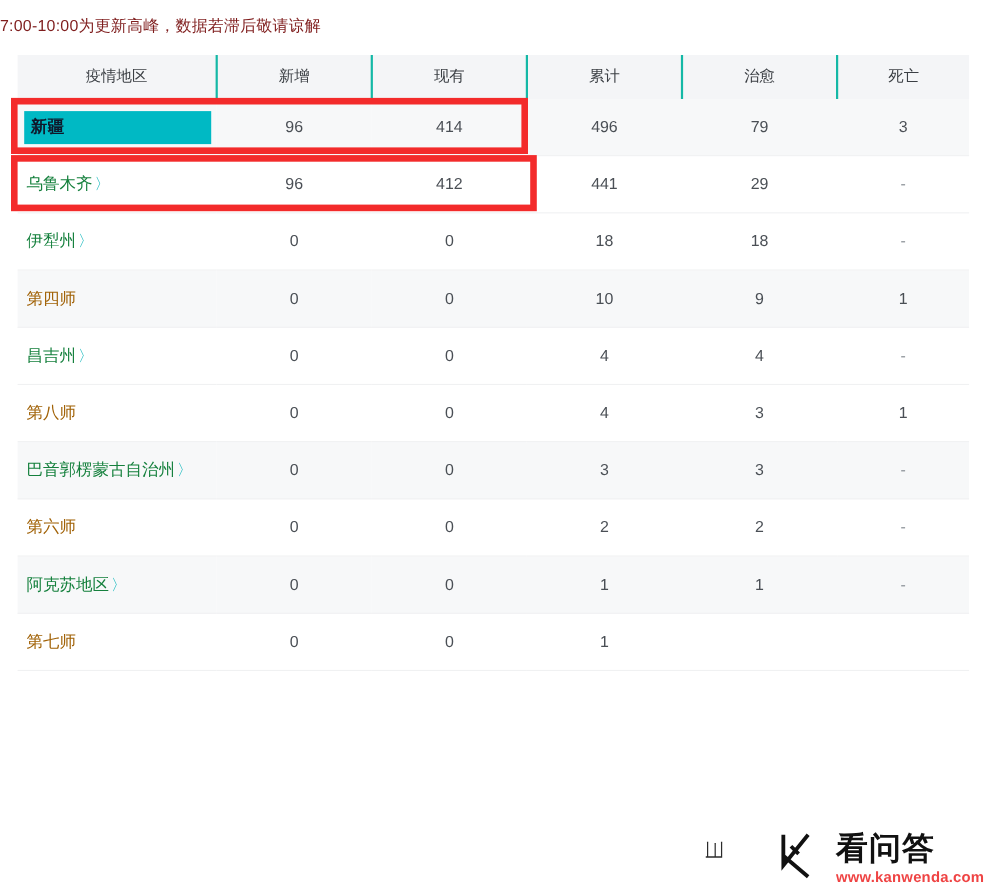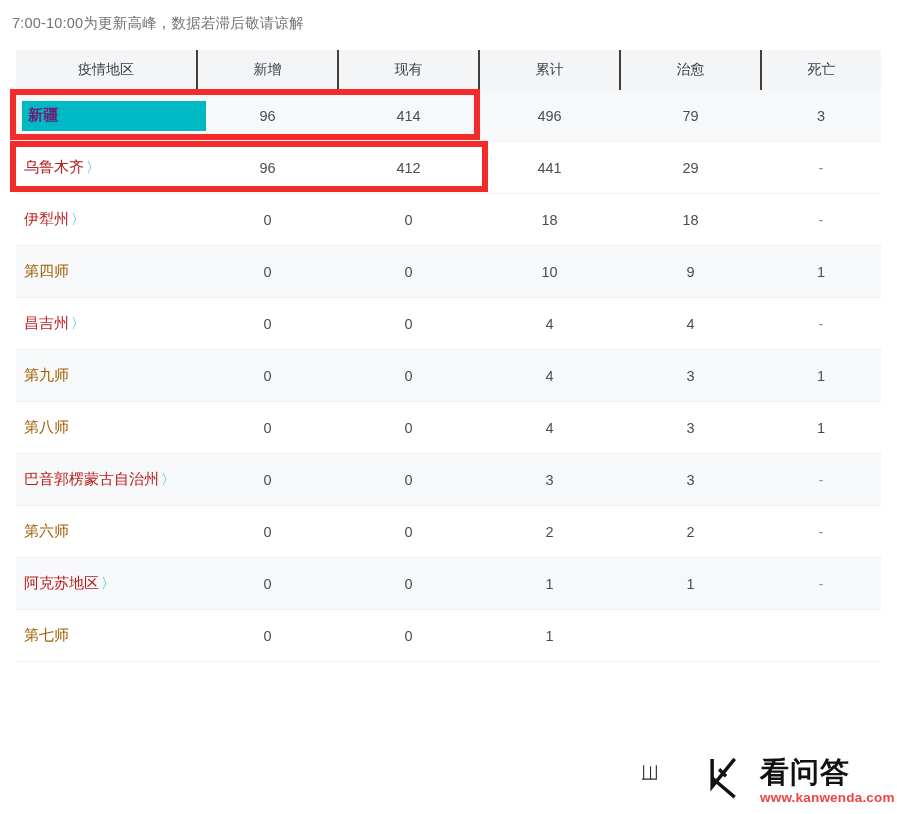--- a/index.html
+++ b/index.html
@@ -12,24 +12,24 @@
     height: 814px;
     font-family: "Liberation Sans", "DejaVu Sans", sans-serif;
     overflow: hidden;
     position: relative;
     color: #333;
   }
 
   
   .notice {
     position: absolute;
-    left: 12px;
+    left: 0;
     top: 14px;
     font-size: 14.5px;
-    color: #737373;
+    color: #7f1d1d;
     letter-spacing: .2px;
     white-space: nowrap;
     text-align: center;
   }
 
   
   .table-wrap {
     position: absolute;
     left: 16px;
     top: 50px;
@@ -47,21 +47,21 @@
   table.data col.c4 { width: 141px; }
   table.data col.c5 { width: 120px; }
 
   thead th {
     background: #f4f5f7;
     height: 40px;
     font-size: 14px;
     font-weight: normal;
     color: #3b3f44;
     text-align: center;
-    border-right: 2px solid #404040;
+    border-right: 2px solid #14b8a6;
     padding: 0;
   }
   thead th:last-child { border-right: none; }
 
   tbody td {
     height: 51px;
     font-size: 14.5px;
     color: #4a4f55;
     text-align: center;
     border-bottom: 1px solid #f0f1f2;
@@ -70,38 +70,38 @@
   }
   tbody tr.alt td { background: #f7f8f9; }
   tbody tr.plain td { background: #ffffff; }
 
   tbody td.region {
     text-align: left;
     padding-left: 8px;
     font-size: 15px;
   }
   .region-label {
-    color: #b91c1c;
+    color: #15803d;
   }
   .region-label.muted {
     color: #a16207;
   }
   .chev {
     color: #18b8bd;
     font-size: 14px;
     margin-left: 2px;
   }
 
   
   .sel-highlight {
     display: inline-block;
     background: #00b9c4;
-    color: #701a75;
+    color: #0f172a;
     padding: 5px 0 6px 0;
-    width: 184px;
+    width: 170px;
     margin-left: -2px;
     padding-left: 6px;
     box-sizing: border-box;
     font-weight: 600;
     letter-spacing: .5px;
     font-family: Liberation Serif, serif;
   }
 
   .dash { color: #8e9399; }
 
@@ -215,28 +215,20 @@
           <td>1</td>
         </tr>
         <tr class="plain">
           <td class="region"><span class="region-label">昌吉州</span><span class="chev">〉</span></td>
           <td>0</td>
           <td>0</td>
           <td>4</td>
           <td>4</td>
           <td><span class="dash">-</span></td>
         </tr>
-        <tr class="alt">
-          <td class="region"><span class="region-label muted">第九师</span></td>
-          <td>0</td>
-          <td>0</td>
-          <td>4</td>
-          <td>3</td>
-          <td>1</td>
-        </tr>
         <tr class="plain">
           <td class="region"><span class="region-label muted">第八师</span></td>
           <td>0</td>
           <td>0</td>
           <td>4</td>
           <td>3</td>
           <td>1</td>
         </tr>
         <tr class="alt">
           <td class="region"><span class="region-label">巴音郭楞蒙古自治州</span><span class="chev">〉</span></td>

